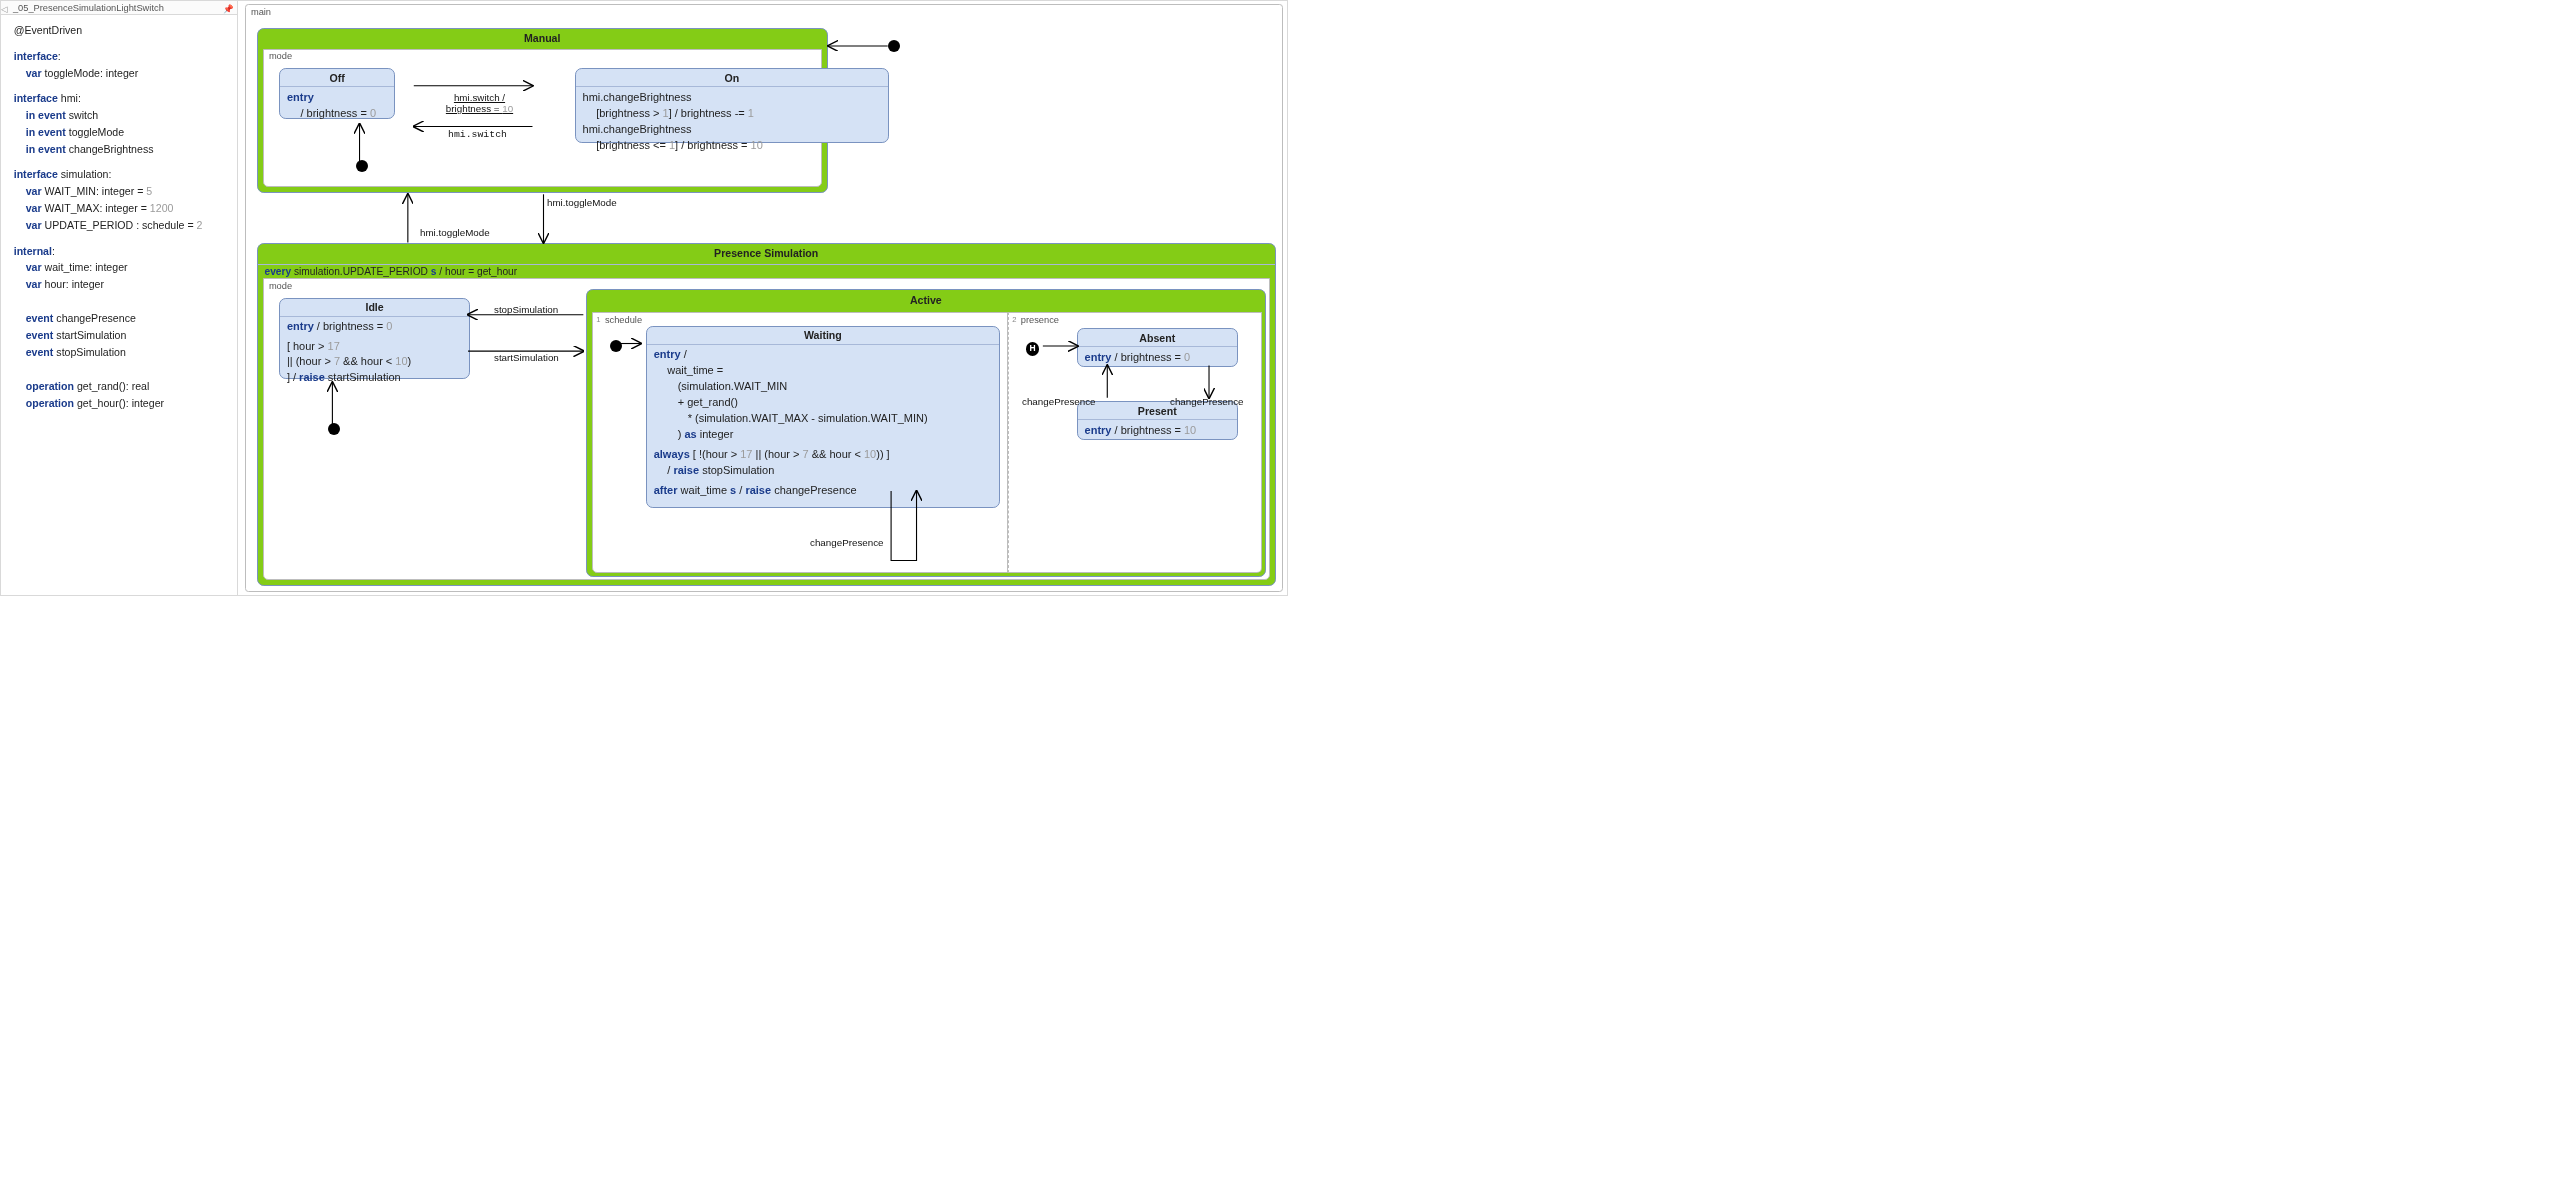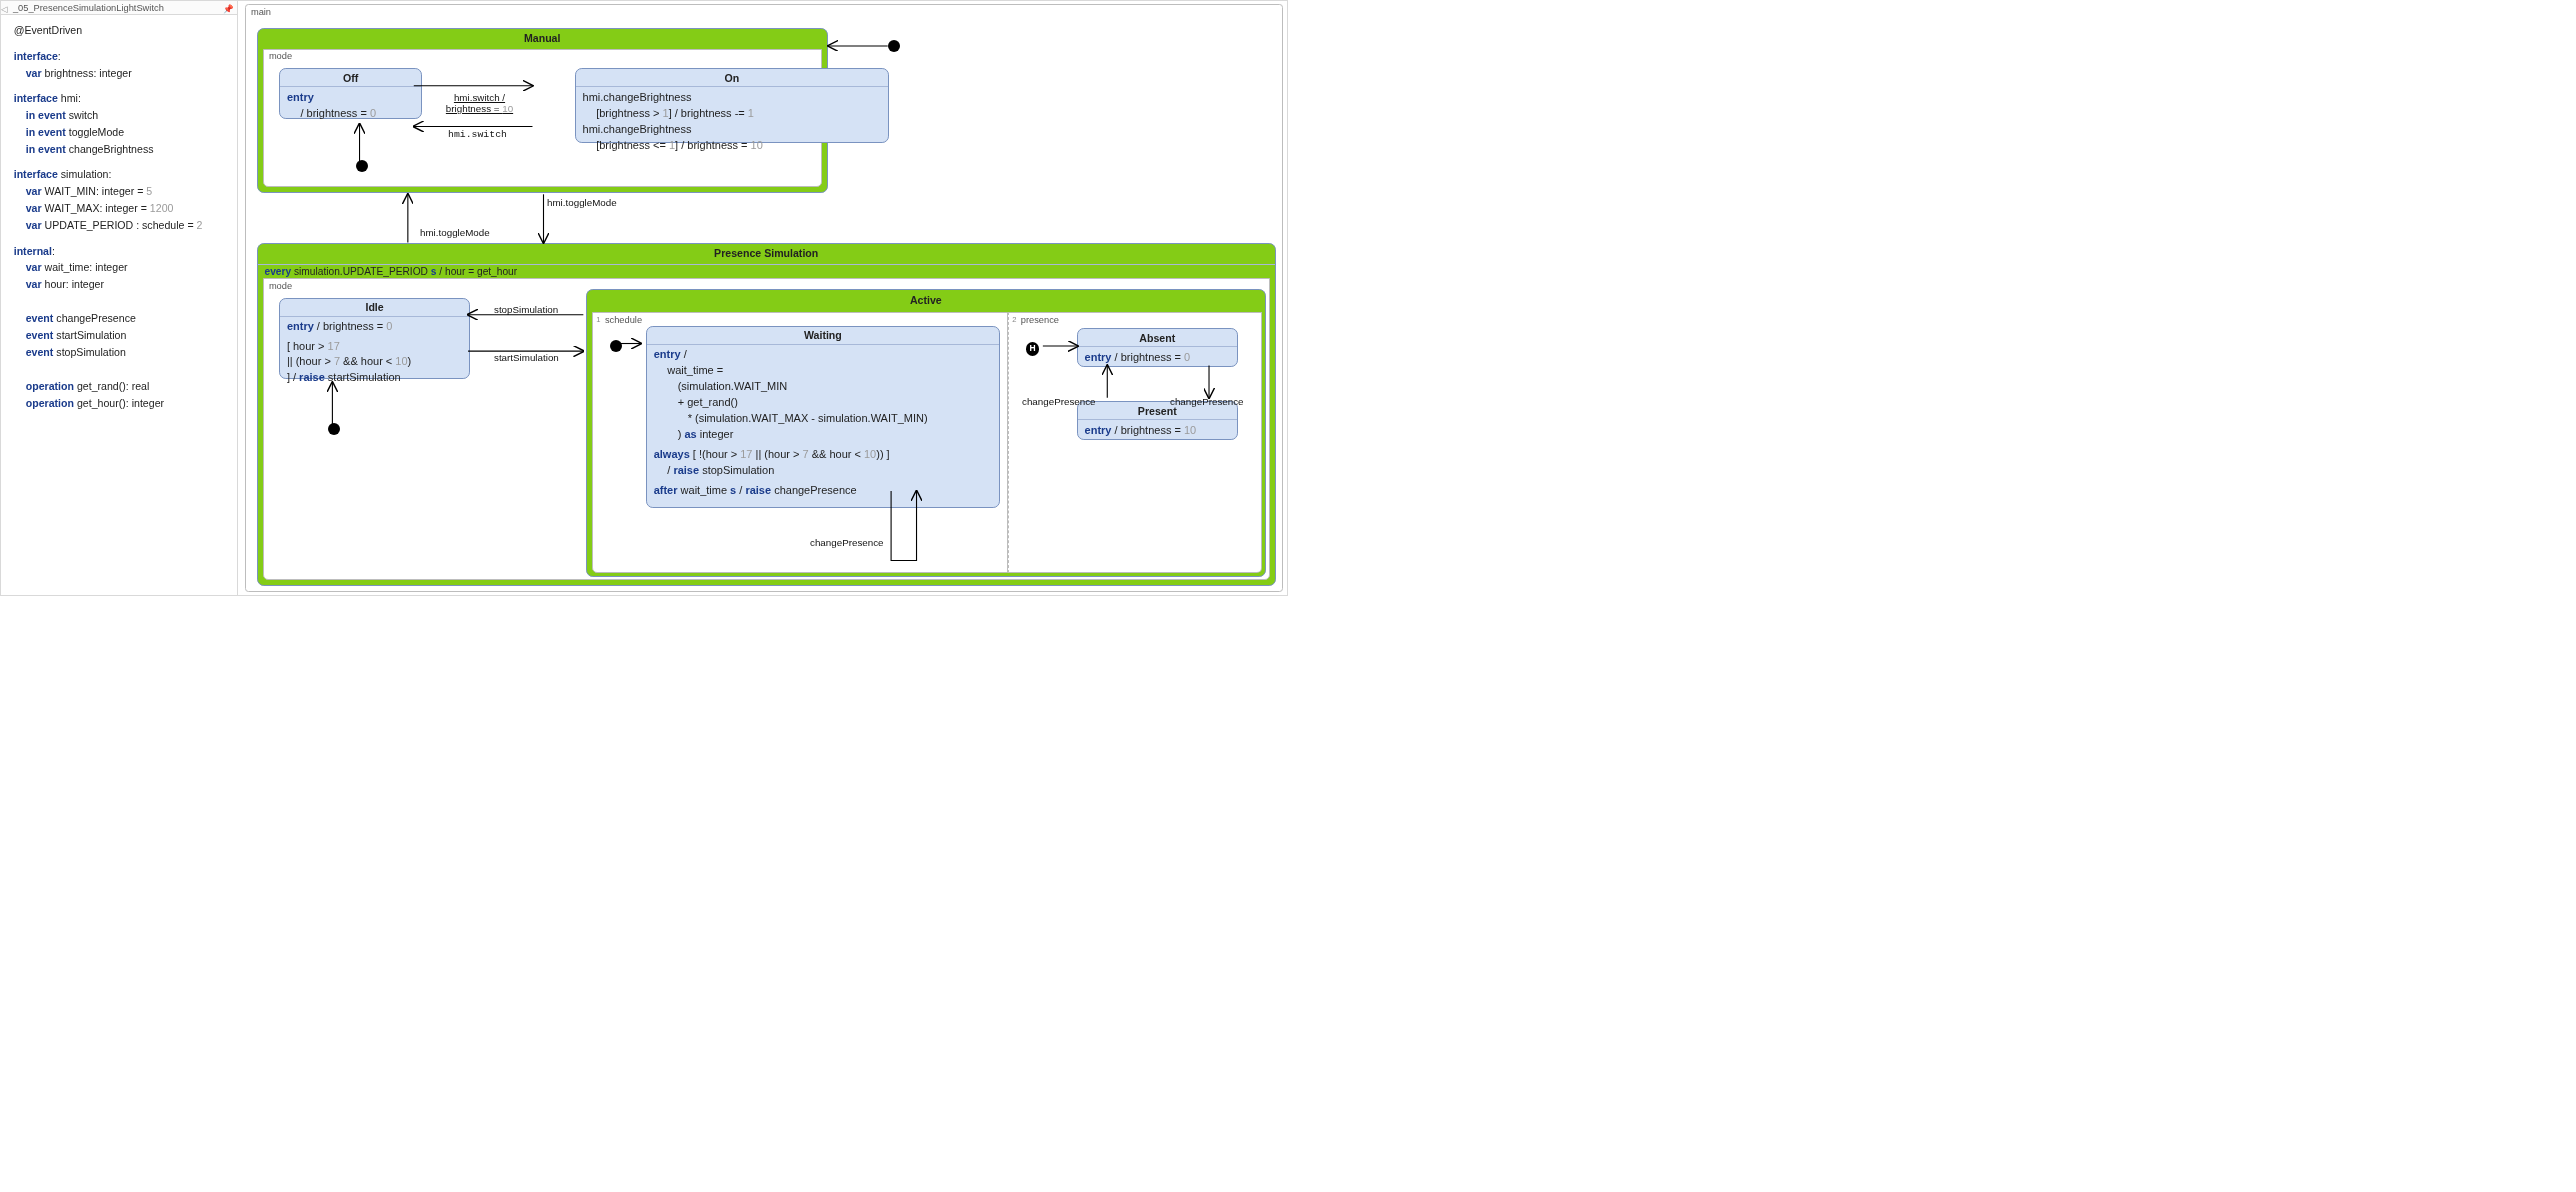--- a/index.html
+++ b/index.html
@@ -91,21 +91,21 @@
     <span class="chev">◁</span>
     <span class="name">_05_PresenceSimulationLightSwitch</span>
     <span class="pin">📌</span>
   </div>
   <div class="def-body">
     <div class="defgrp"><span>@EventDriven</span></div>
 
     <div class="defgrp">
       <span class="kw">interface</span>:<br>
       <span class="ind"><span class="kw">var</span>
-      <span>brightness: integer</span></span>
+      <span>toggleMode: integer</span></span>
     </div>
 
     <div class="defgrp">
       <span class="kw">interface</span>
       <span>hmi:</span><br>
       <span class="ind"><span class="kw">in event</span>
         <span>switch</span></span><br>
       <span class="ind"><span class="kw">in event</span>
         <span>toggleMode</span></span><br>
       <span class="ind"><span class="kw">in event</span>
@@ -152,21 +152,21 @@
     <span class="region-name">main</span>
   </div>
 
   <div class="initial-dot" style="left:650px; top:39px;"></div>
 
   <div class="composite" style="left:18.7px; top:27px; width:571px; height:165px;">
     <div class="title">Manual</div>
     <div class="inner-region" style="top:19.5px;">
       <span class="region-name">mode</span>
 
-      <div class="state" style="left:15.3px; top:18.7px; width:143px; height:51px;">
+      <div class="state" style="left:15.3px; top:18.7px; width:116px; height:51px;">
         <div class="s-title">Off</div>
         <div class="s-sep"></div>
         <div class="s-body">
           <span class="kw">entry</span><br>
           <span class="ind2"><span>/ brightness = </span><span class="num">0</span></span>
         </div>
       </div>
 
       <div class="initial-dot" style="left:92px; top:110px;"></div>
 

